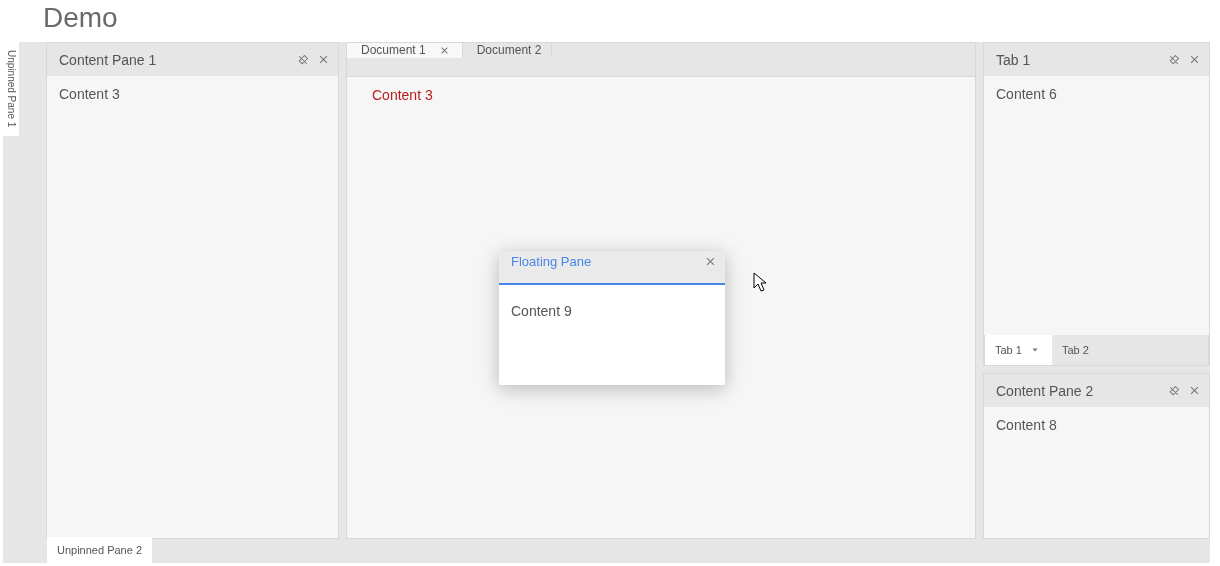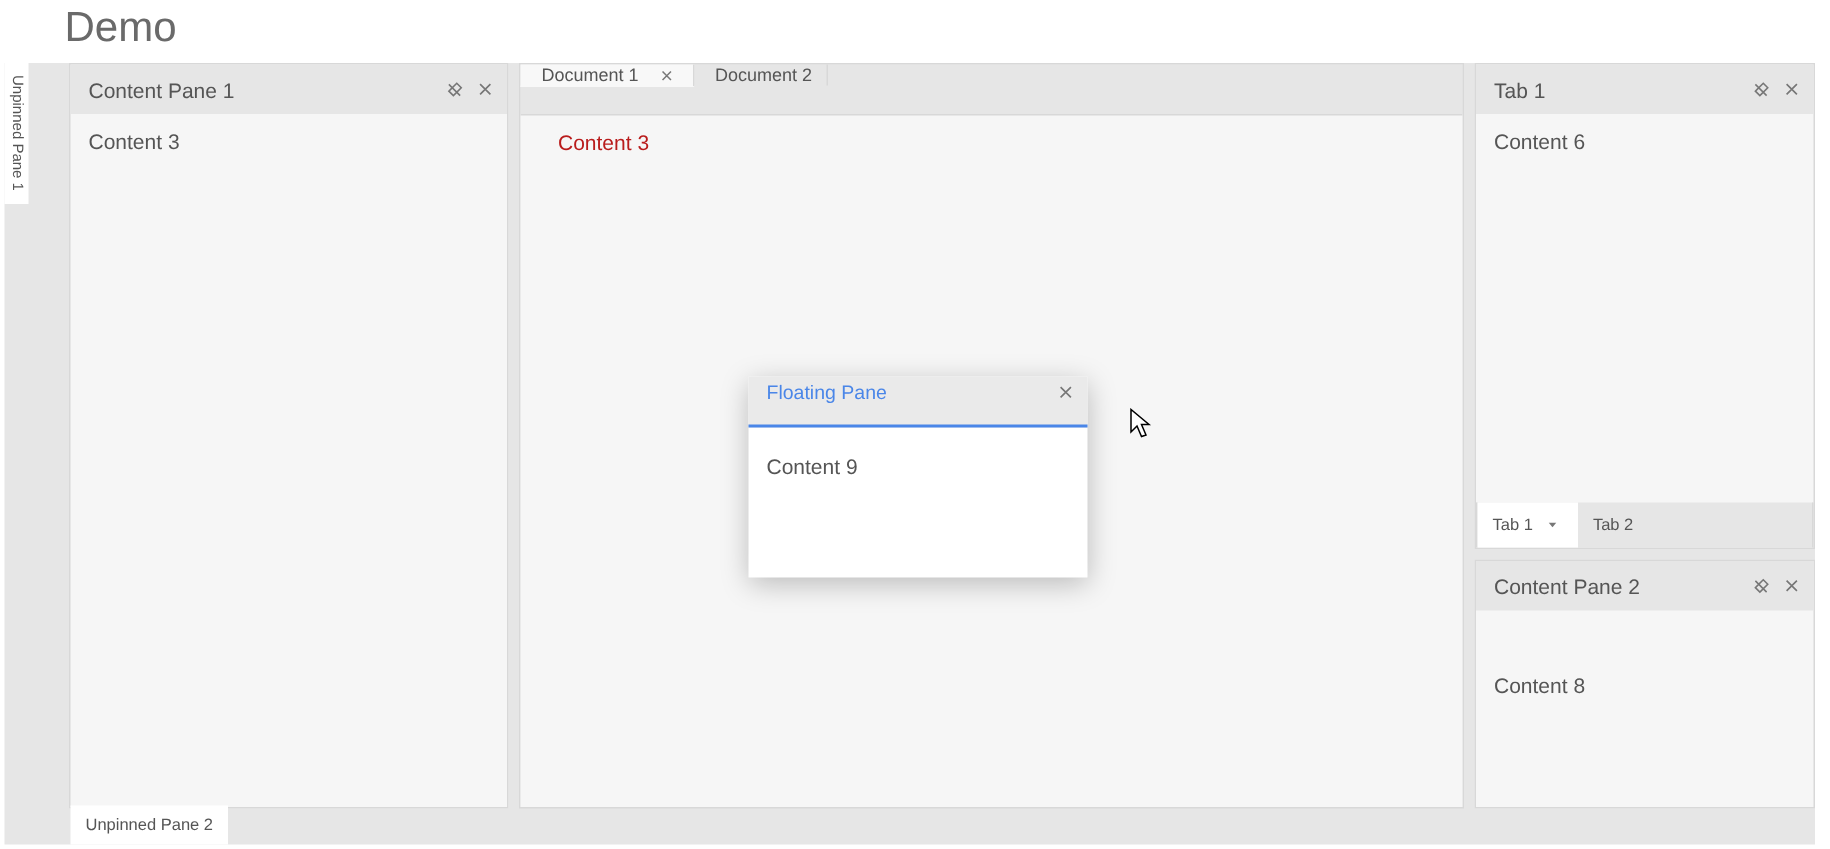--- a/index.html
+++ b/index.html
@@ -42,21 +42,21 @@
     .doc-tab { display:flex; align-items:center; gap:12px; padding:0 10px 0 14px; font-size:12px; color:#555; cursor:pointer; border-right:1px solid #d8d8d8; }
     .doc-tab.active { background:#f8f8f8; border-bottom:1px solid #f8f8f8; margin-bottom:-1px; }
     .doc-body { flex:1; background:#f6f6f6; border-top:1px solid #d8d8d8; padding:10px 25px; color:#b91c1c; font-size:14px; }
     
     
     .right-col { width:227px; display:flex; flex-direction:column; }
     .tabgroup-top { flex:1; display:flex; flex-direction:column; background:#f6f6f6; border:1px solid #d8d8d8; }
     .tabgroup-bottom-tabs { height:30px; display:flex; align-items:stretch; background:#e6e6e6; border-left:1px solid #d8d8d8; border-right:1px solid #d8d8d8;}
     .bottom-tab { display:flex; align-items:center; gap:6px; padding:0 10px; font-size:11px; color:#555; cursor:pointer; }
     .bottom-tab.active { background:#fff; }
-    .pane.cp2 { flex-basis:166px;gap:32px; }
+    .pane.cp2 { flex-basis:166px; }
     
     
     .icon { width:14px; height:14px; color:#777; cursor:pointer; display:inline-flex; align-items:center; justify-content:center; }
     .icon + .icon { margin-left:6px; }
     
     
     .floating {
       position:absolute; left:496px; top:209px; width:226px; height:134px; background:#fff;
       box-shadow:0 4px 18px rgba(0,0,0,0.25); display:flex; flex-direction:column;
     }

